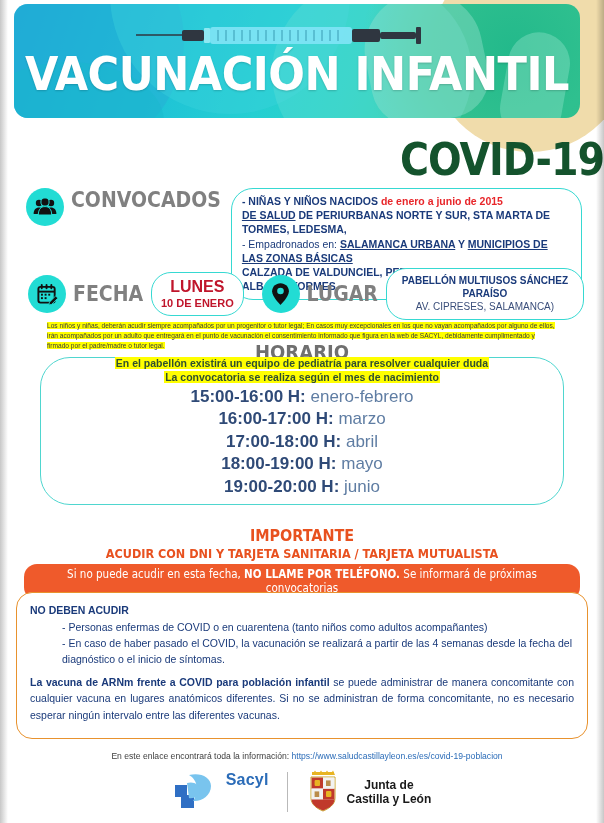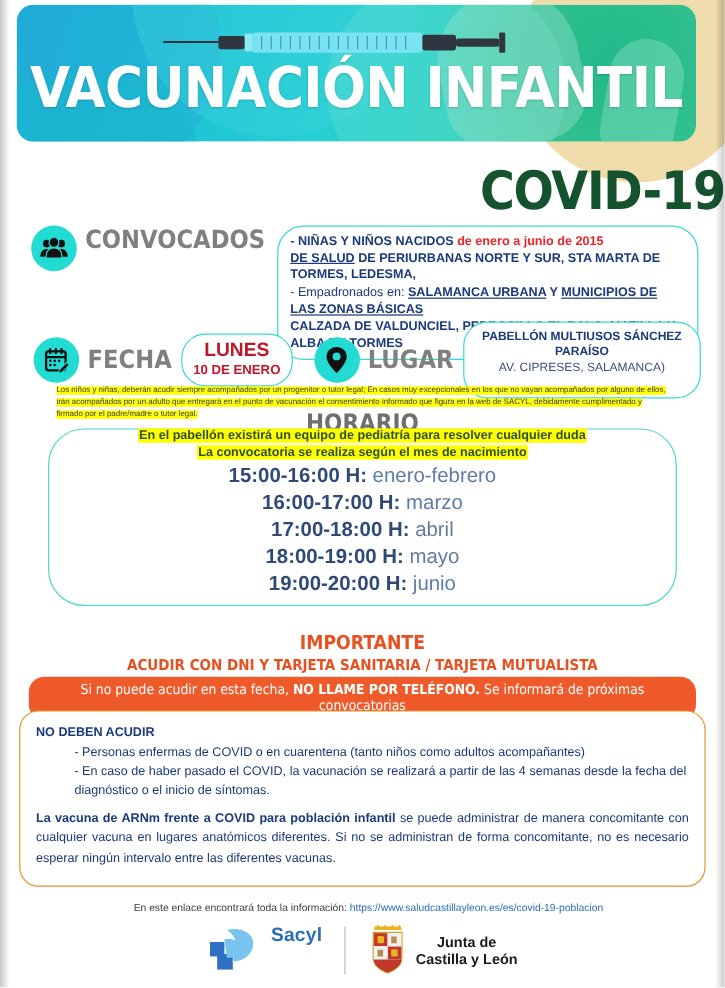--- a/index.html
+++ b/index.html
@@ -197,21 +197,21 @@
   }
   .pill-fecha .l1 {
     font-size: 16px; font-weight: bold; color: #c0152b; line-height: 1.25;
   }
   .pill-fecha .l2 {
     font-size: 11px; font-weight: bold; color: #c0152b; line-height: 1.25;
   }
   .pill-lugar {
     margin-left: 8px;
     width: 242px;
-    padding: 5px 6px 18px;
+    padding: 5px 6px 6px;
   }
   .pill-lugar .l1 {
     font-size: 10px; font-weight: bold; color: #1a3a7a; line-height: 1.3;
   }
   .pill-lugar .l2 {
     font-size: 10px; font-weight: normal; color: #3a4e7a; line-height: 1.3;
   }
 
   
   .legal-note {

